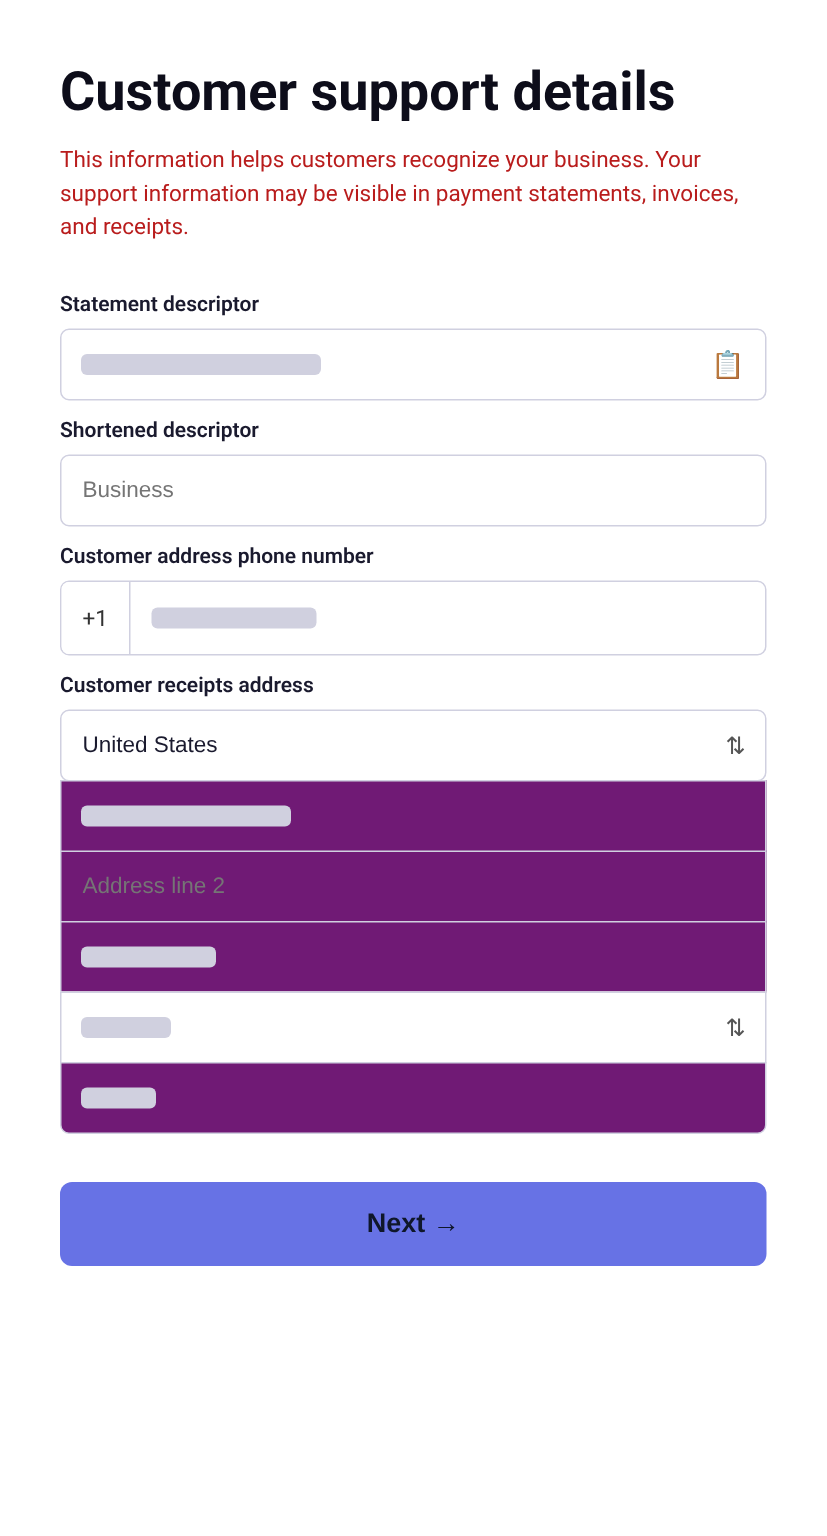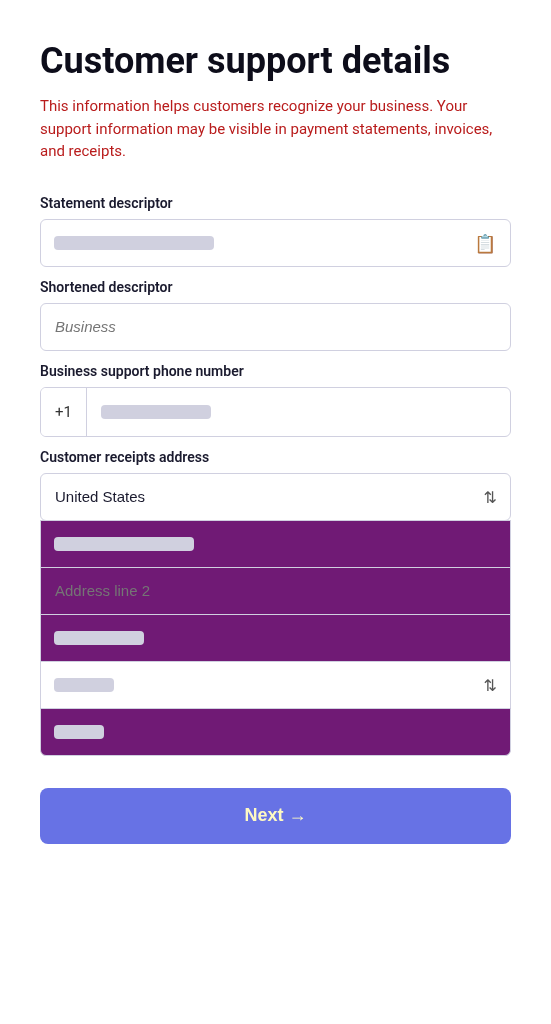--- a/index.html
+++ b/index.html
@@ -47,21 +47,20 @@
     .form-input {
       width: 100%;
       height: 48px;
       border: 1.5px solid #d0d0e0;
       border-radius: 6px;
       padding: 0 14px;
       font-size: 15px;
       color: #888;
       outline: none;
       background: #ffffff;
-      font-style: italic;
     }
 
     .input-icon {
       position: absolute;
       right: 14px;
       top: 50%;
       transform: translateY(-50%);
       color: #888;
       font-size: 18px;
       pointer-events: none;
@@ -183,21 +182,21 @@
 
     .address-input-last {
       border-radius: 0 0 6px 6px;
       margin-top: -1px;
     }
 
     .next-button {
       width: 100%;
       height: 56px;
       background: #6772e5;
-      color: #fef9c3;
+      color: #0f172a;
       border: none;
       border-radius: 8px;
       font-size: 18px;
       font-weight: 600;
       cursor: pointer;
       display: flex;
       align-items: center;
       justify-content: center;
       gap: 8px;
       margin-top: 32px;
@@ -264,21 +263,21 @@
     <span class="input-icon">📋</span>
   </div>
 </div>
 
 <div class="form-group">
   <label class="form-label">Shortened descriptor</label>
   <input type="text" class="form-input" placeholder="Business" style="">
 </div>
 
 <div class="form-group">
-  <label class="form-label">Business support phone number</label>
+  <label class="form-label">Customer address phone number</label>
   <div class="phone-input-wrapper">
     <span class="phone-prefix">+1</span>
     <div style="position:relative; flex:1; height:48px;">
       <input type="text" class="phone-input" style="color: transparent; width: 100%;">
       <div class="blur-placeholder phone-blur-placeholder" style="left:14px;"></div>
     </div>
   </div>
 </div>
 
 <div class="form-group address-group">

